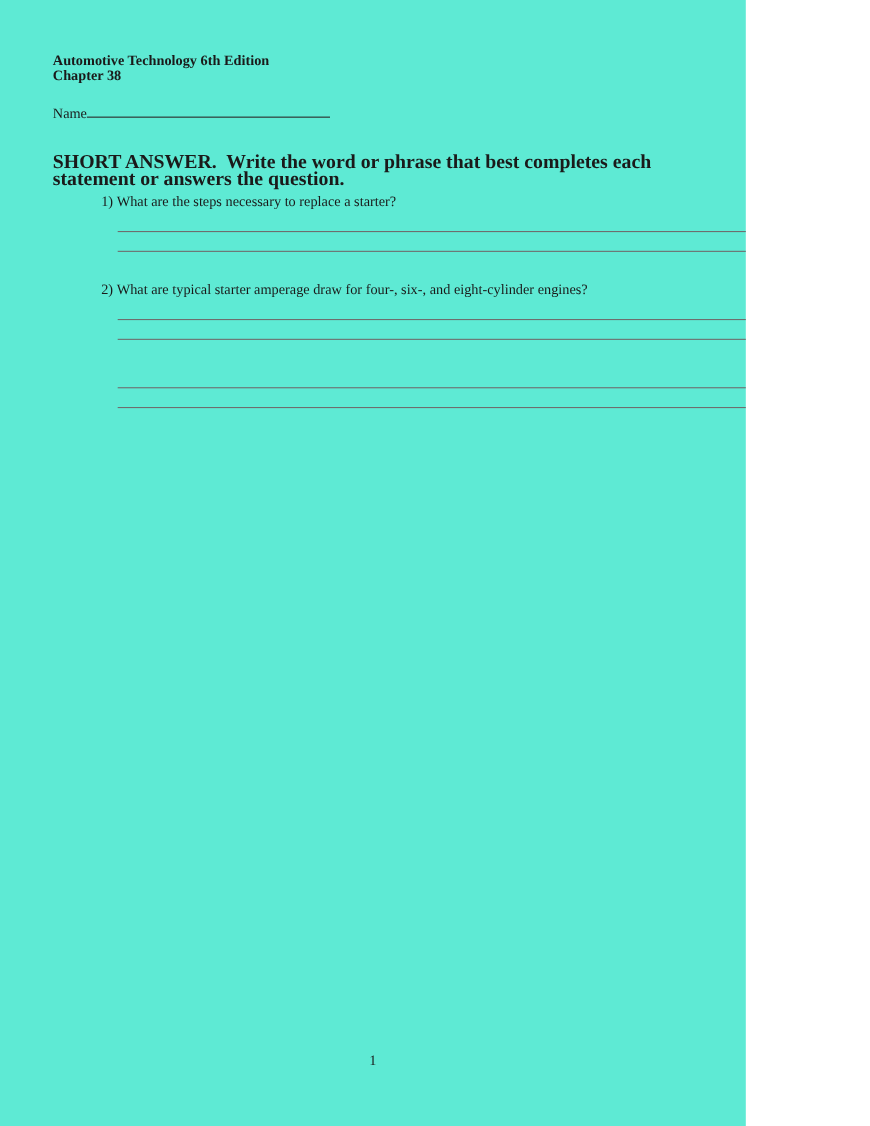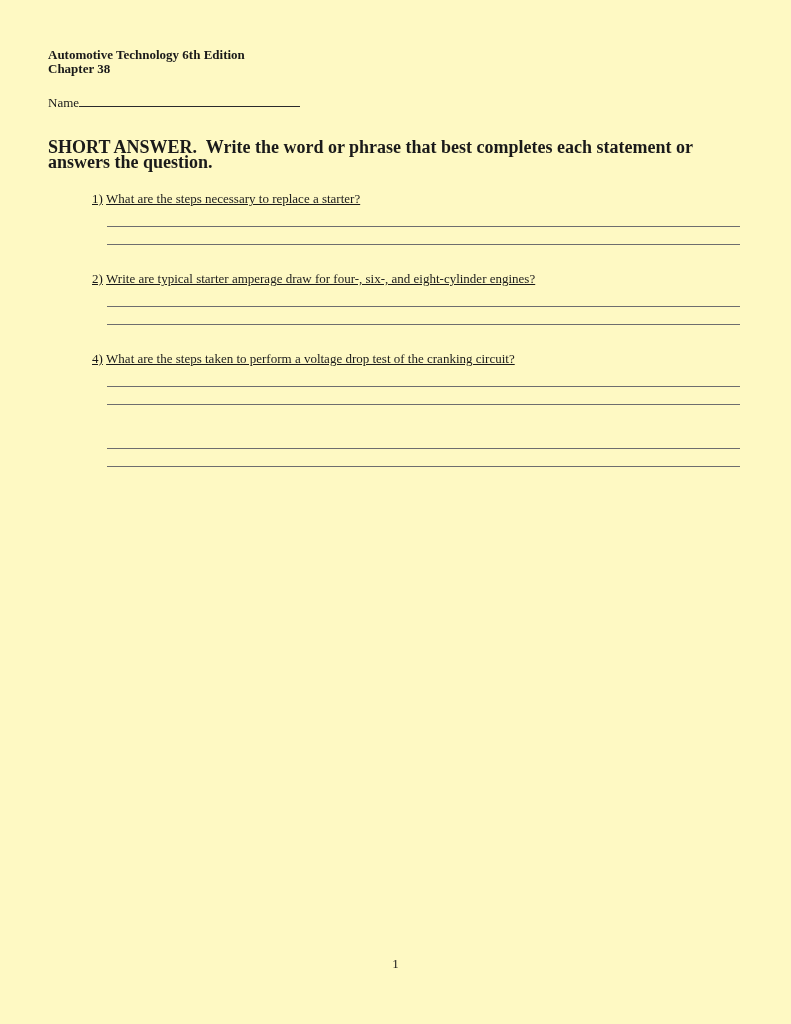--- a/index.html
+++ b/index.html
@@ -3,23 +3,23 @@
 <meta charset="utf-8">
 <style>
   * { margin: 0; padding: 0; box-sizing: border-box; }
   html, body { background: #ffffff; }
   body {
     font-family: "Liberation Serif", "DejaVu Serif", serif;
     color: #1a1a1a;
   }
   .page {
     position: relative;
-    width: 791px;
+    width: 678px;
     height: 1024px;
-    background: #fef9c3;
+    background: #5eead4;
     overflow: hidden;
   }
   .content {
     padding: 48px 51px 0 48px;
   }
   .doc-header .header-line {
     font-size: 13px;
     line-height: 14px;
     font-weight: bold;
   }
@@ -37,22 +37,21 @@
     vertical-align: baseline;
   }
   .instructions {
     margin-top: 29px;
     font-size: 18px;
     line-height: 15px;
     font-weight: bold;
     white-space: pre-wrap;
   }
   .questions {
-    margin-top: 21px;
-    text-decoration: underline;
+    margin-top: 5px;
   }
   .question-block {
     margin-bottom: 26px;
   }
   .question-text {
     margin-left: 44px;
     font-size: 13px;
     line-height: 15px;
   }
   .q-number { margin-right: 0.25em; }
@@ -98,38 +97,29 @@
           <span class="q-number">1)</span><span>What are the steps necessary to replace a starter?</span>
         </div>
         <div class="answer-lines">
           <div class="answer-line"></div>
           <div class="answer-line"></div>
         </div>
       </div>
 
       <div class="question-block">
         <div class="question-text">
-          <span class="q-number">2)</span><span>Write are typical starter amperage draw for four-, six-, and eight-cylinder engines?</span>
+          <span class="q-number">2)</span><span>What are typical starter amperage draw for four-, six-, and eight-cylinder engines?</span>
         </div>
         <div class="answer-lines">
           <div class="answer-line"></div>
           <div class="answer-line"></div>
         </div>
       </div>
 
 
-      <div class="question-block">
-        <div class="question-text">
-          <span class="q-number">4)</span><span>What are the steps taken to perform a voltage drop test of the cranking circuit?</span>
-        </div>
-        <div class="answer-lines">
-          <div class="answer-line"></div>
-          <div class="answer-line"></div>
-        </div>
-      </div>
 
       <div class="question-block">
         <div class="answer-lines">
           <div class="answer-line"></div>
           <div class="answer-line"></div>
         </div>
       </div>
 
     </div>
   </div>

